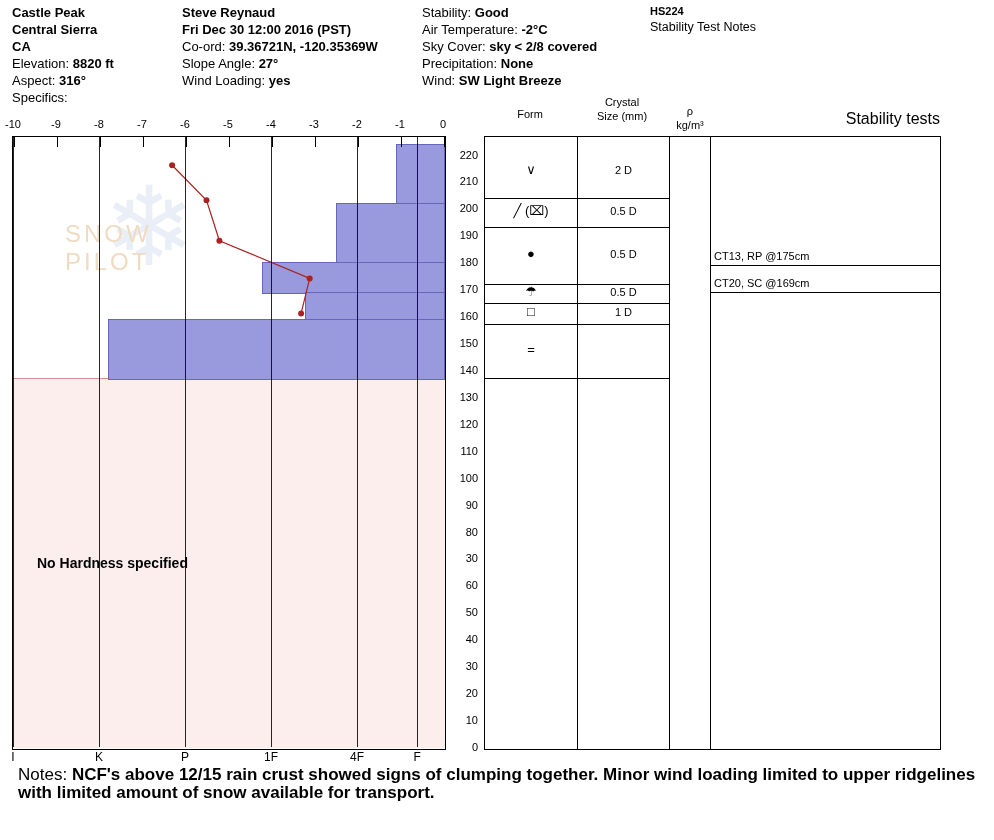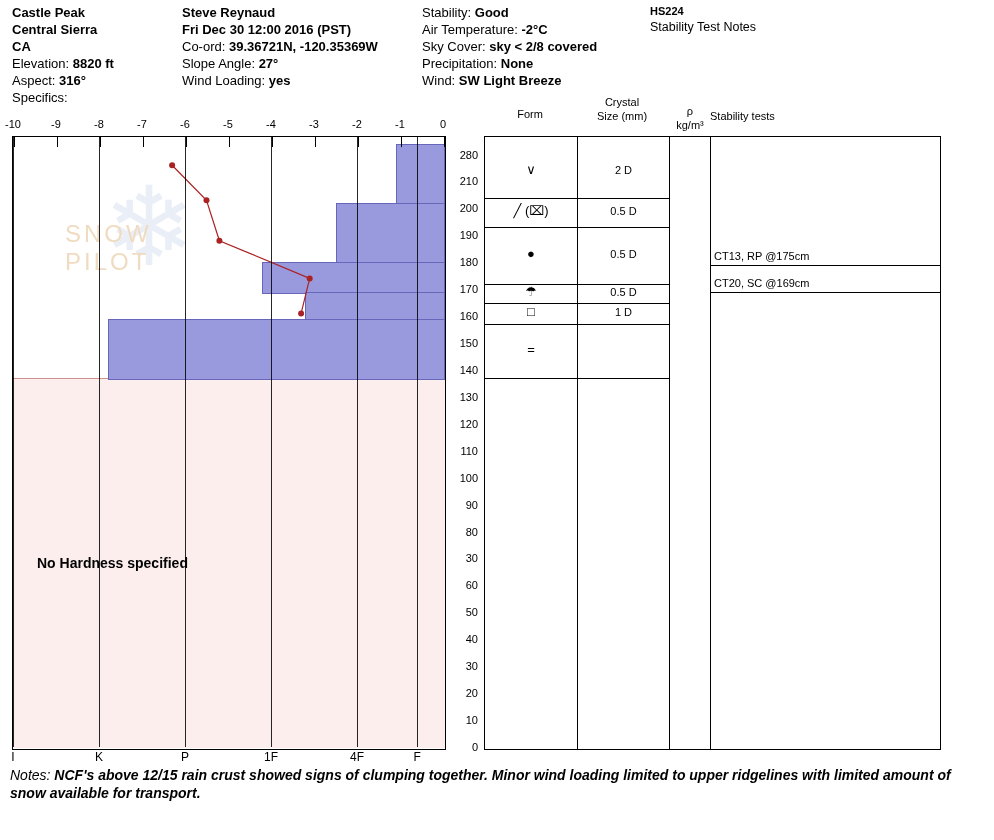--- a/index.html
+++ b/index.html
@@ -50,26 +50,26 @@
   .grow{position:absolute;left:0;right:0;border-bottom:1px solid #000;}
   .gform{position:absolute;left:0;width:92px;text-align:center;font-size:13px;}
   .gsize{position:absolute;left:93px;right:0;text-align:center;font-size:11px;}
 
   
   #dens{position:absolute;left:668px;top:136px;width:42px;height:612px;border:1px solid #000;border-left:none;}
   #densHead{position:absolute;left:668px;top:104px;width:44px;text-align:center;font-size:11px;line-height:14px;}
 
   
   #stab{position:absolute;left:710px;top:136px;width:230px;height:612px;border:1px solid #000;border-left:none;}
-  #stabHead{position:absolute;left:710px;top:110px;width:230px;text-align:left;font-size:11px;}
+  #stabHead{position:absolute;left:710px;top:110px;width:230px;text-align:right;font-size:16px;}
   .srow{position:absolute;left:0;right:0;border-bottom:1px solid #000;font-size:11px;}
   .slab{position:absolute;left:4px;top:2px;font-size:11px;}
 
   
-  #notes{position:absolute;left:10px;top:766px;width:970px;font-size:14px;line-height:18px;font-style:italic;}
+  #notes{position:absolute;left:18px;top:766px;width:970px;font-size:17px;line-height:18px;}
   #notes .nlabel{font-weight:normal;}
   #notes .ntext{font-weight:bold;}
 </style>
 </head>
 <body>
 
 <div id="header">
 
   <div class="hcol" id="col1">
     <div class="hline b">Castle Peak</div>
@@ -171,21 +171,21 @@
 <div id="bottomaxis">
     <div class="tick" style="left: 1px;">I</div>
     <div class="tick" style="left: 87px;">K</div>
     <div class="tick" style="left: 173px;">P</div>
     <div class="tick" style="left: 259px;">1F</div>
     <div class="tick" style="left: 345px;">4F</div>
     <div class="tick" style="left: 405.2px;">F</div>
   </div>
 
 <div id="depthaxis">
-    <div class="dlab" style="top: 18.5055px; width: 30px;">280</div>
+    <div class="dlab" style="top: 18.5055px; width: 30px;">220</div>
     <div class="dlab" style="top: 45.4371px; width: 30px;">210</div>
     <div class="dlab" style="top: 72.3687px; width: 30px;">200</div>
     <div class="dlab" style="top: 99.3002px; width: 30px;">190</div>
     <div class="dlab" style="top: 126.232px; width: 30px;">180</div>
     <div class="dlab" style="top: 153.163px; width: 30px;">170</div>
     <div class="dlab" style="top: 180.095px; width: 30px;">160</div>
     <div class="dlab" style="top: 207.026px; width: 30px;">150</div>
     <div class="dlab" style="top: 233.958px; width: 30px;">140</div>
     <div class="dlab" style="top: 260.89px; width: 30px;">130</div>
     <div class="dlab" style="top: 287.821px; width: 30px;">120</div>

